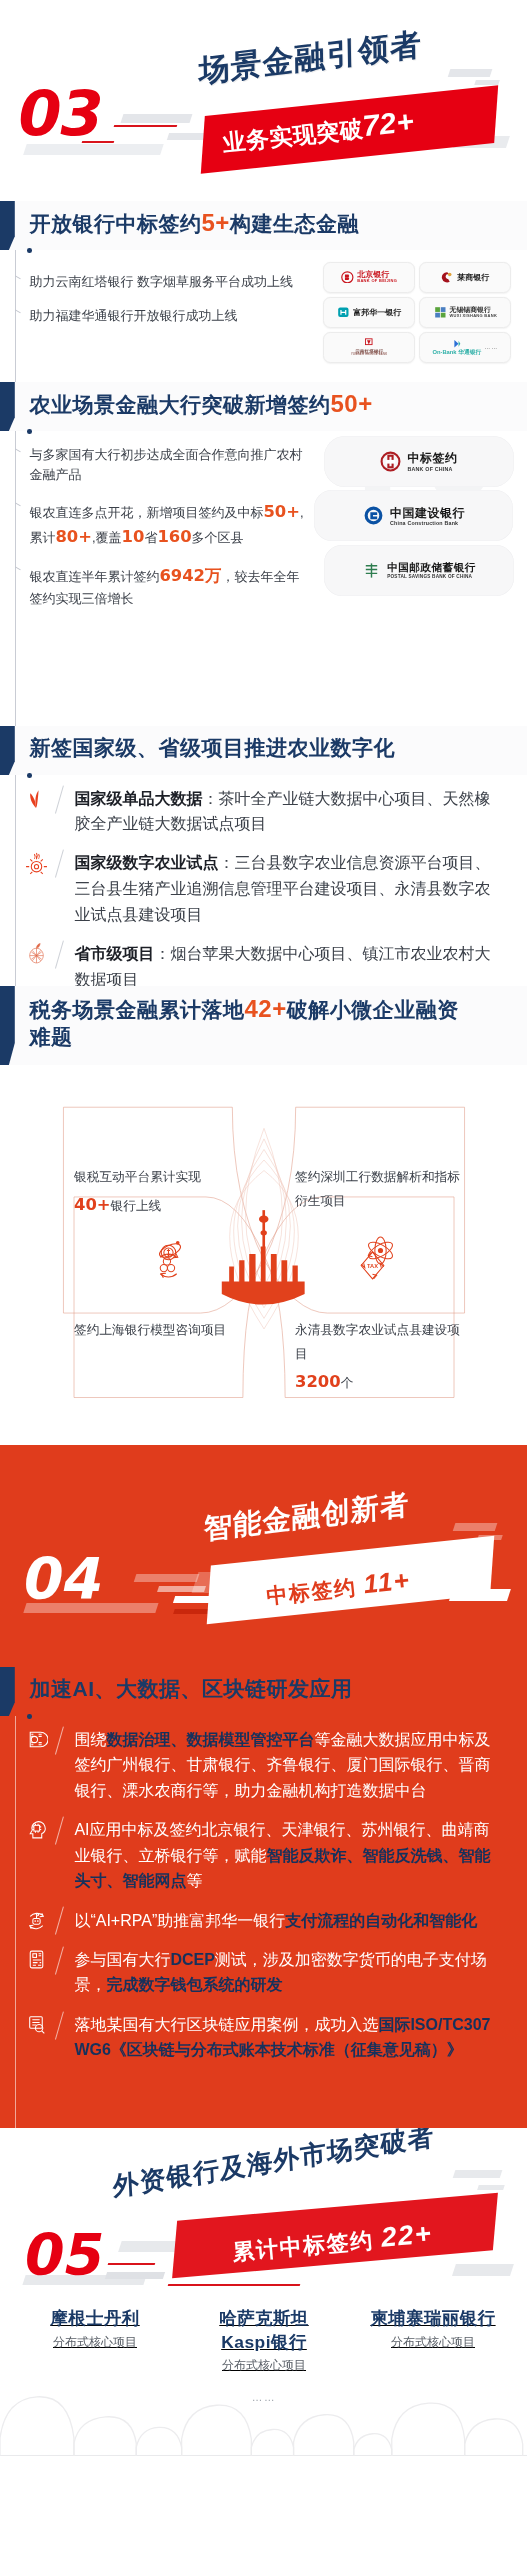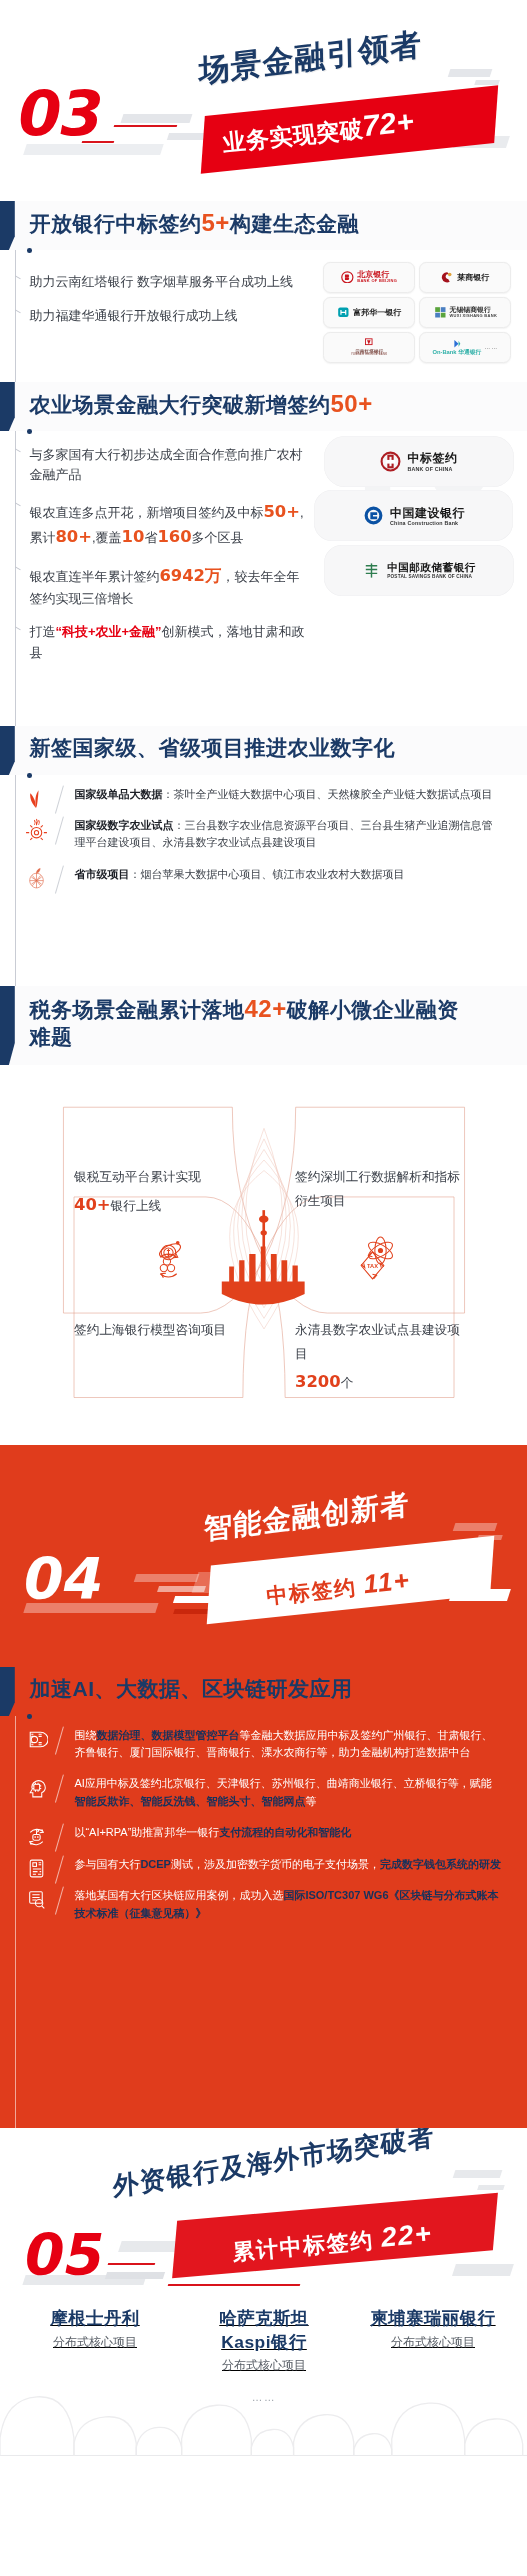--- a/index.html
+++ b/index.html
@@ -127,21 +127,21 @@
   .bigcard.c3{width:190px;margin-left:10.6px;}
   .bigcard .stack{display:flex;flex-direction:column;line-height:1.2;}
   .bigcard .cn{font-size:12px;font-weight:700;letter-spacing:0.5px;}
   .bigcard .en{font-size:5.3px;font-weight:700;letter-spacing:0.2px;}
 
   
   .iconlist{position:relative;padding:10.6px 0 5.3px 0;}
   .iconrow{position:relative;display:flex;gap:0;margin-bottom:13.7px;padding-left:27.4px;}
   .iconrow .ico{position:absolute;left:25px;top:1.1px;width:23px;height:23px;}
   .iconrow .slash{position:absolute;left:59px;top:-1.1px;width:0.5px;height:28.5px;background:#cfd2d8;transform:rotate(16deg);}
-  .iconrow .txt{margin-left:47px;width:427px;font-size:11px;line-height:1.6;color:#3b4049;}
+  .iconrow .txt{margin-left:47px;width:427px;font-size:16px;line-height:1.6;color:#3b4049;}
   .iconrow .txt b{color:#1c1f26;font-weight:900;}
 
   
   .taxwrap{position:relative;width:528px;height:380px;background:#fff;}
   .taxcell{position:absolute;width:174px;}
   .taxcell .t{font-size:12.7px;line-height:1.9;color:#3b4049;}
   .taxcell .t .n{color:#e1411c;font-weight:900;font-size:16.4px;font-family:"DejaVu Sans",sans-serif;}
 
   
   .redsec{position:relative;width:528px;background:#e03c1c;}
@@ -369,23 +369,20 @@
     <div class="left" style="top:13.7px;width:288px;">
       <div class="bullet">
           <div class="btxt">与多家国有大行初步达成全面合作意向推广农村金融产品</div>
         </div>
       <div class="bullet">
           <div class="btxt">银农直连多点开花，新增项目签约及中标<span class="num">50+</span>,累计<span class="num">80+</span>,覆盖<span class="num">10</span>省<span class="num">160</span>多个区县</div>
         </div>
       <div class="bullet">
           <div class="btxt">银农直连半年累计签约<span class="num">6942万</span>，较去年全年签约实现三倍增长</div>
         </div>
-      <div class="bullet">
-          <div class="btxt">打造<span class="q">“科技+农业+金融”</span>创新模式，落地甘肃和政县</div>
-        </div>
     </div>
 
     <div class="bigcards">
       <div class="bigcard c1">
         <svg style="width:21px;height:21px;" viewBox="0 0 40 40">
             <circle cx="20" cy="20" r="17" fill="none" stroke="#ad1e23" stroke-width="4"></circle>
             <rect x="16" y="9" width="8" height="22" fill="none" stroke="#ad1e23" stroke-width="4"></rect>
             <rect x="11" y="17" width="18" height="7" fill="#fff"></rect>
           </svg>
         <span class="stack">

